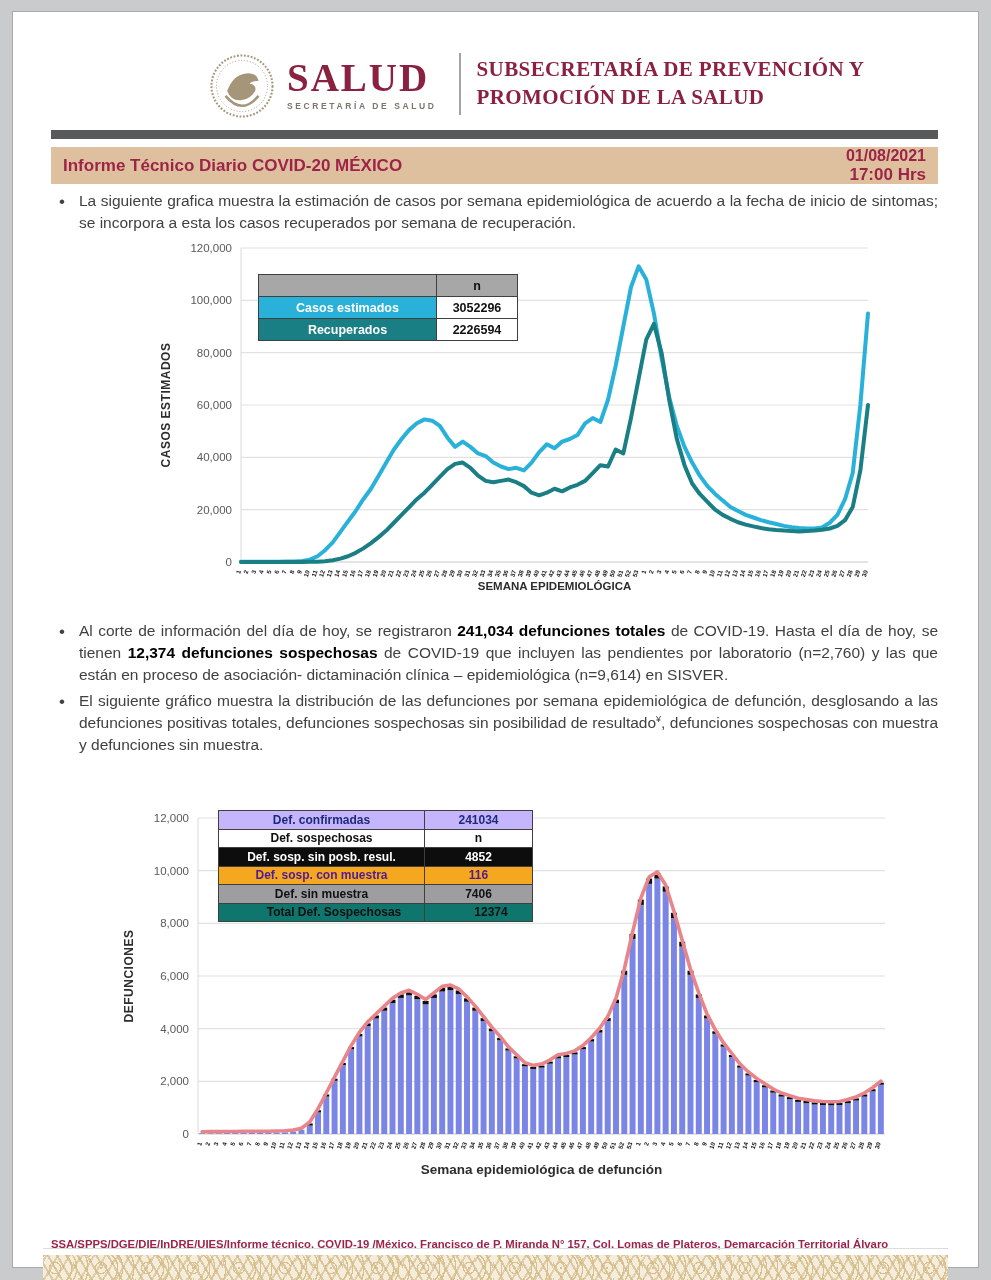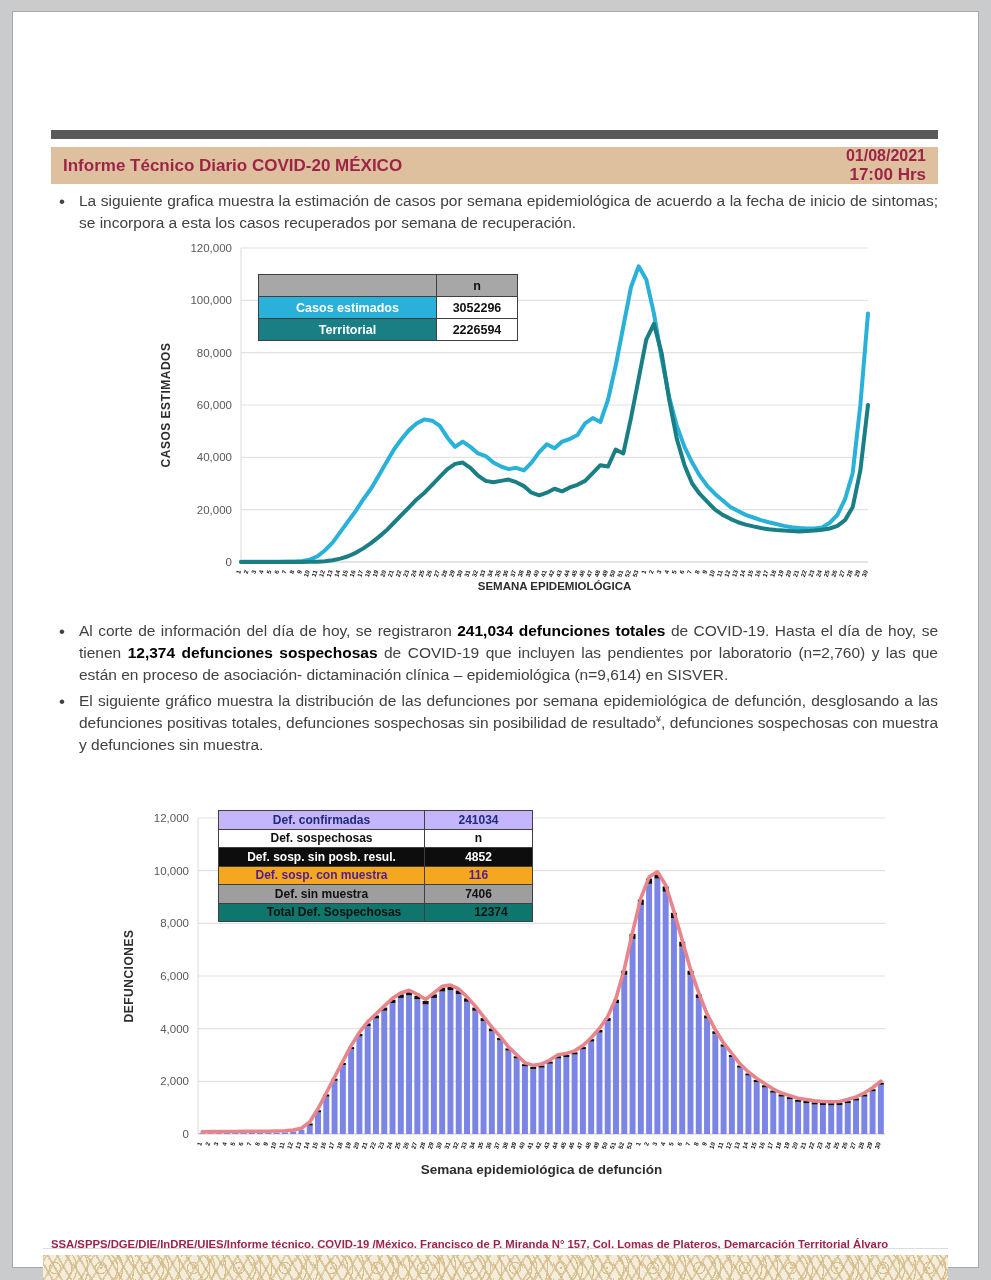--- a/index.html
+++ b/index.html
@@ -71,20 +71,37 @@
       repeating-radial-gradient(circle at 12px 13px,#d9c089 0 1.5px,rgba(0,0,0,0) 1.5px 5px,#d9c089 5px 6.2px,rgba(0,0,0,0) 6.2px 16px),
       repeating-linear-gradient(60deg,rgba(203,173,118,.6) 0 2px,rgba(0,0,0,0) 2px 8px),
       repeating-linear-gradient(-60deg,rgba(203,173,118,.5) 0 2px,rgba(0,0,0,0) 2px 10px);
     background-size:46px 26px,30px 26px,36px 26px;}
 </style>
 </head>
 <body>
 
 <div class="page">
 
+  <div class="hdr">
+    <svg class="seal" viewBox="0 0 80 80">
+      <circle cx="40" cy="40" r="37" fill="none" stroke="#a5967a" stroke-width="2.5" stroke-dasharray="2.2 2"></circle>
+      <circle cx="40" cy="40" r="31" fill="none" stroke="#a5967a" stroke-width="1.2" stroke-dasharray="1.2 2.4"></circle>
+      <path d="M22 46 q7 -19 21 -21 q15 -2 17 9 q-7 -1 -11 3 q9 2 7 9 q-5 9 -16 11 q-13 2 -18 -11 z" fill="#a5967a"></path>
+      <path d="M20 52 q10 12 20 12 q10 0 20 -12" fill="none" stroke="#a5967a" stroke-width="3"></path>
+    </svg>
+    <div class="brand">
+      <div class="wordmark">SALUD</div>
+      <div class="brand-sub">SECRETARÍA DE SALUD</div>
+    </div>
+    <div class="hdr-divider"></div>
+    <div class="org">
+      <div>SUBSECRETARÍA DE PREVENCIÓN Y</div>
+      <div>PROMOCIÓN DE LA SALUD</div>
+    </div>
+  </div>
   <div class="darkbar"></div>
 
   <div class="titlebar">
     <div class="tb-title">Informe Técnico Diario COVID-20 MÉXICO</div>
     <div class="tb-date">
       <div class="d1">01/08/2021</div>
       <div class="d2">17:00 Hrs</div>
     </div>
   </div>
 
@@ -202,21 +219,21 @@
       <tbody>
           <tr class="hrow">
         <td class="lab"></td>
         <td class="val">n</td>
       </tr>
       <tr class="r1">
         <td class="lab">Casos estimados</td>
         <td class="val">3052296</td>
       </tr>
       <tr class="r2">
-        <td class="lab">Territorial</td>
+        <td class="lab">Recuperados</td>
         <td class="val">2226594</td>
       </tr>
     </tbody>
       </table>
   </div>
 
   <div class="bullet b2">
     <div class="dot">•</div>
     <div class="btxt"><span>Al corte de información del día de hoy, se registraron </span><b>241,034 defunciones totales</b><span> de COVID-19. Hasta el día de hoy, se tienen </span><b>12,374 defunciones sospechosas</b><span> de COVID-19 que incluyen las pendientes por laboratorio (n=2,760) y las que están en proceso de asociación- dictaminación clínica – epidemiológica (n=9,614) en SISVER.</span></div>
   </div>

